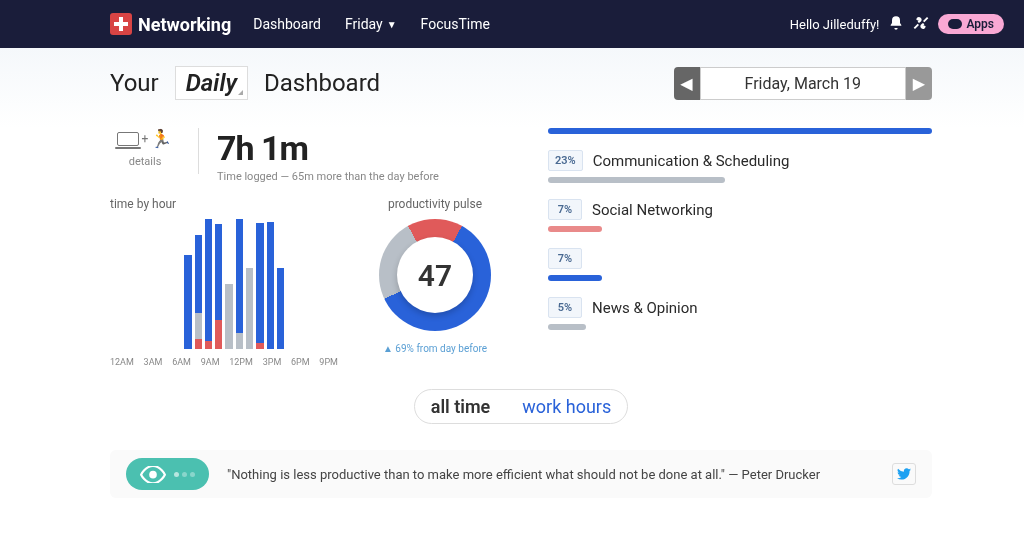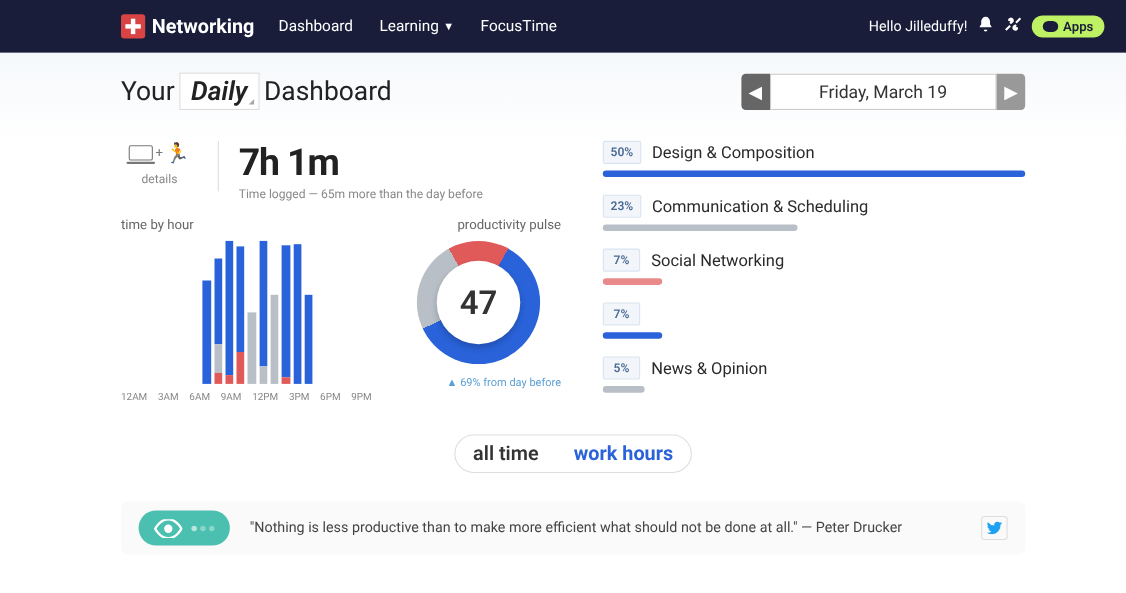--- a/index.html
+++ b/index.html
@@ -9,29 +9,29 @@
 .topnav { background: #1a1d3a; height: 48px; display: flex; align-items: center; padding: 0 20px 0 110px; color: #fff; }
 .brand { display: flex; align-items: center; gap: 6px; font-weight: 700; font-size: 18px; margin-right: 22px; }
 .brand-cross { width: 22px; height: 22px; background: #d84444; border-radius: 3px; position: relative; display: flex; align-items: center; justify-content: center; }
 .brand-cross::before, .brand-cross::after { content: ''; position: absolute; background: #fff; }
 .brand-cross::before { width: 4px; height: 14px; }
 .brand-cross::after { width: 14px; height: 4px; }
 .nav-links { display: flex; gap: 24px; }
 .nav-link { color: #fff; font-size: 14px; cursor: pointer; display: flex; align-items: center; gap: 4px; }
 .caret-down { font-size: 10px; }
 .nav-right { margin-left: auto; display: flex; align-items: center; gap: 9px; font-size: 13px; justify-content: space-between; }
-.pill-btn { background: #bef264; color: #1a1d3a; border-radius: 14px; padding: 3px 10px; font-size: 12px; font-weight: 600; display: flex; align-items: center; gap: 4px; cursor: pointer; }
+.pill-btn { background: #f9a8d4; color: #1a1d3a; border-radius: 14px; padding: 3px 10px; font-size: 12px; font-weight: 600; display: flex; align-items: center; gap: 4px; cursor: pointer; }
 .pill-btn .cloud { width: 14px; height: 10px; background: #1a1d3a; border-radius: 6px; display: inline-block; }
 
 
 .wrap { padding: 18px 92px 0 110px; background: linear-gradient(#f5f8fb, #fff 80px); }
 
 
 .title-row { display: flex; align-items: center; justify-content: space-between; margin-bottom: 28px; }
-.title-left { display: flex; align-items: baseline; gap: 4px; font-size: 24px; color: #222; justify-content: center; }
+.title-left { display: flex; align-items: baseline; gap: 16px; font-size: 24px; color: #222; justify-content: center; }
 .daily-box { border: 1px solid #ddd; padding: 2px 10px 2px 10px; font-style: italic; font-weight: 600; background: #fff; position: relative; }
 .daily-box::after { content: ''; position: absolute; right: 4px; bottom: 4px; border-left: 5px solid transparent; border-bottom: 5px solid #aaa; }
 .date-picker { display: flex; align-items: stretch; }
 .date-arrow { width: 26px; background: #666; color: #fff; display: flex; align-items: center; justify-content: center; cursor: pointer; font-size: 16px; }
 .date-arrow.left { border-radius: 4px 0 0 4px; }
 .date-arrow.right { background: #999; border-radius: 0 4px 4px 0; }
 .date-label { background: #fff; border: 1px solid #ccc; padding: 6px 44px; font-size: 16px; display: flex; align-items: center; }
 
 
 .content { display: flex; gap: 38px; }
@@ -56,38 +56,38 @@
 .chart-label { font-size: 12px; color: #666; margin-bottom: 8px; }
 .bars-area { height: 130px; display: flex; align-items: flex-end; gap: 3px; padding: 0 2px; position: relative; }
 .bar-slot { flex: 1; height: 100%; display: flex; flex-direction: column; justify-content: flex-end; position: relative; }
 .bar-seg { width: 100%; }
 .blue { background: #2962d9; }
 .grey { background: #b8bfc7; }
 .red { background: #e05a5a; }
 .hour-axis { display: flex; justify-content: space-between; font-size: 9px; color: #888; margin-top: 8px; }
 
 
-.pulse { width: 150px; text-align: right; }
+.pulse { width: 150px; text-align: center; }
 .donut-wrap { position: relative; width: 112px; height: 112px; margin: 8px auto 0; }
 .donut { width: 112px; height: 112px; border-radius: 50%; background: conic-gradient(#e05a5a 0 8%, #2962d9 8% 68%, #b8bfc7 68% 92%, #e05a5a 92% 100%); }
 .donut-hole { position: absolute; top: 18px; left: 18px; width: 76px; height: 76px; border-radius: 50%; background: #fff; display: flex; align-items: center; justify-content: center; font-size: 30px; font-weight: 600; color: #333; box-shadow: 0 3px 6px rgba(0,0,0,0.2); }
 .pulse-delta { font-size: 10px; color: #5a9fd4; margin-top: 12px; }
 
 
 .cat-row { margin-bottom: 16px; }
 .cat-head { display: flex; align-items: center; gap: 10px; margin-bottom: 6px; }
 .cat-pct { background: #f2f6fb; border: 1px solid #d9e3f0; color: #4a6a92; font-size: 11px; font-weight: 600; padding: 3px 6px; border-radius: 2px; min-width: 34px; text-align: center; }
 .cat-name { font-size: 15px; color: #2a2a2a; }
 .cat-bar { height: 6px; border-radius: 3px; }
 
 
 .toggle-row { text-align: center; margin-top: 22px; }
 .toggle-pill { display: inline-flex; border: 1px solid #ddd; border-radius: 18px; overflow: hidden; font-size: 18px; }
 .toggle-pill span { padding: 6px 16px; cursor: pointer; }
-.toggle-pill .active { color: #2962d9; font-weight: 700; }
+.toggle-pill .active { color: #2962d9; font-weight: 400; }
 .toggle-pill .inactive { color: #333; font-weight: 600; }
 
 
 .quote-row { margin-top: 26px; display: flex; align-items: center; gap: 18px; background: #fafafa; border-radius: 6px; padding: 8px 16px; }
 .eye-pill { background: #4bc0b0; border-radius: 22px; padding: 8px 14px; display: flex; align-items: center; gap: 8px; }
 .eye-icon { width: 26px; height: 16px; }
 .eye-icon svg { display: block; }
 .dots { display: flex; gap: 3px; }
 .dots span { width: 5px; height: 5px; border-radius: 50%; background: rgba(255,255,255,0.6); }
 .dots span:nth-child(2), .dots span:nth-child(3) { background: rgba(255,255,255,0.35); }
@@ -99,21 +99,21 @@
 <body>
 
 <div class="topnav">
   <div class="brand">
     <span class="brand-cross"></span>
     <span>Networking</span>
   </div>
   <div class="nav-links">
     <div class="nav-link">Dashboard</div>
     <div class="nav-link">
-      <span>Learning</span>
+      <span>Friday</span>
       <span class="caret-down">▼</span>
     </div>
     <div class="nav-link">FocusTime</div>
   </div>
   <div class="nav-right">
     <span>Hello Jilleduffy!</span>
     <span><svg class="icon-svg" viewBox="0 0 24 24">
           <path d="M12 2a6 6 0 0 0-6 6v4l-2 3v1h16v-1l-2-3V8a6 6 0 0 0-6-6zm0 20a2.5 2.5 0 0 0 2.5-2.5h-5A2.5 2.5 0 0 0 12 22z"></path>
         </svg></span>
     <span><svg class="icon-svg" viewBox="0 0 24 24">
@@ -232,24 +232,20 @@
           <div class="pulse-delta">
             <span style="color:#5a9fd4;">▲</span>
             <span>69% from day before</span>
           </div>
         </div>
       </div>
     </div>
 
     <div class="col-right" id="cat-list">
         <div class="cat-row">
-          <div class="cat-head">
-            <span class="cat-pct">50%</span>
-            <span class="cat-name">Design &amp; Composition</span>
-          </div>
           <div class="cat-bar" style="width:100%;background:#2962d9;"></div>
         </div>
         <div class="cat-row">
           <div class="cat-head">
             <span class="cat-pct">23%</span>
             <span class="cat-name">Communication &amp; Scheduling</span>
           </div>
           <div class="cat-bar" style="width:46%;background:#b8bfc7;"></div>
         </div>
         <div class="cat-row">

